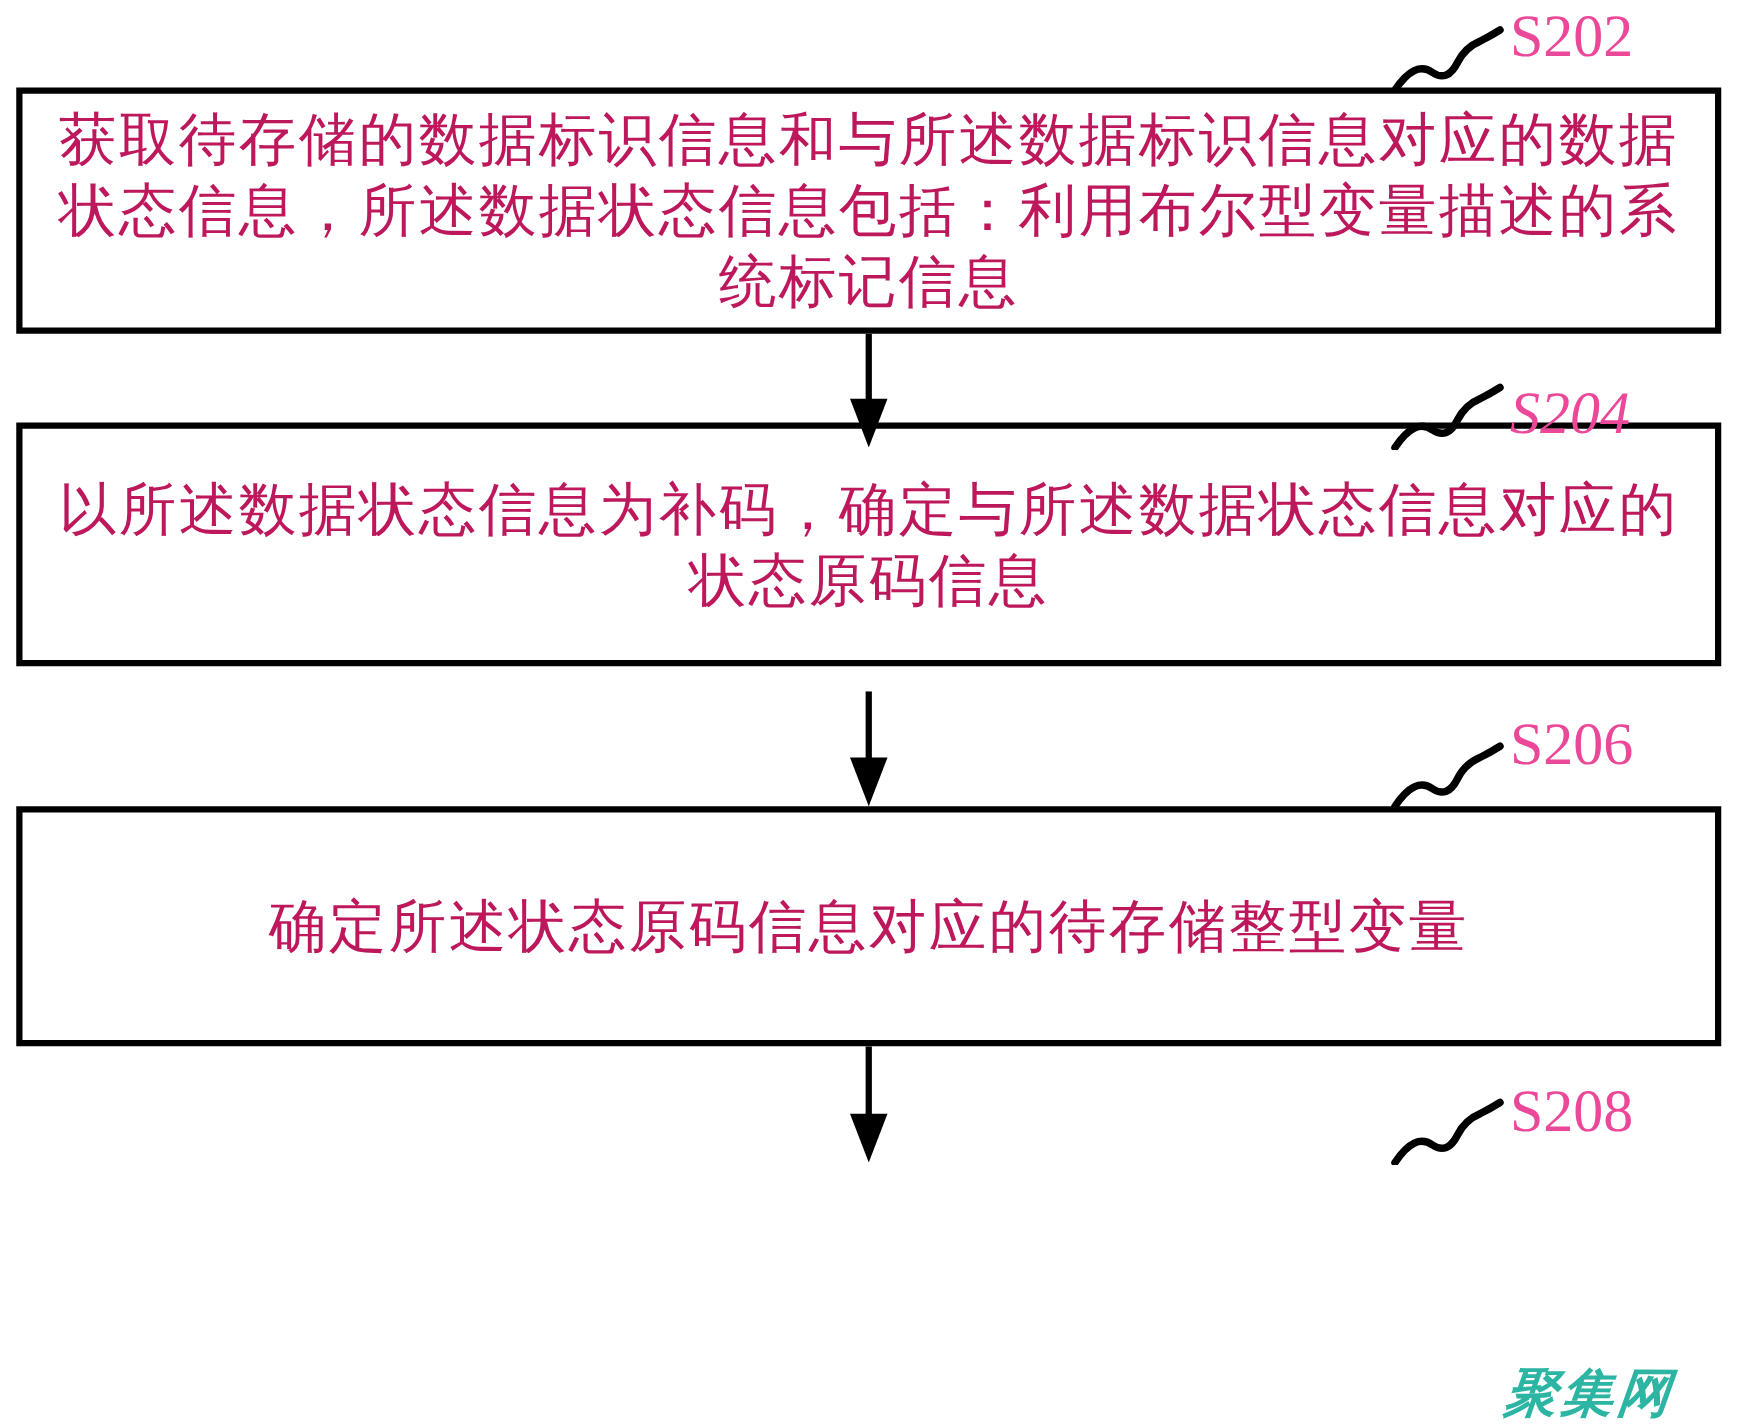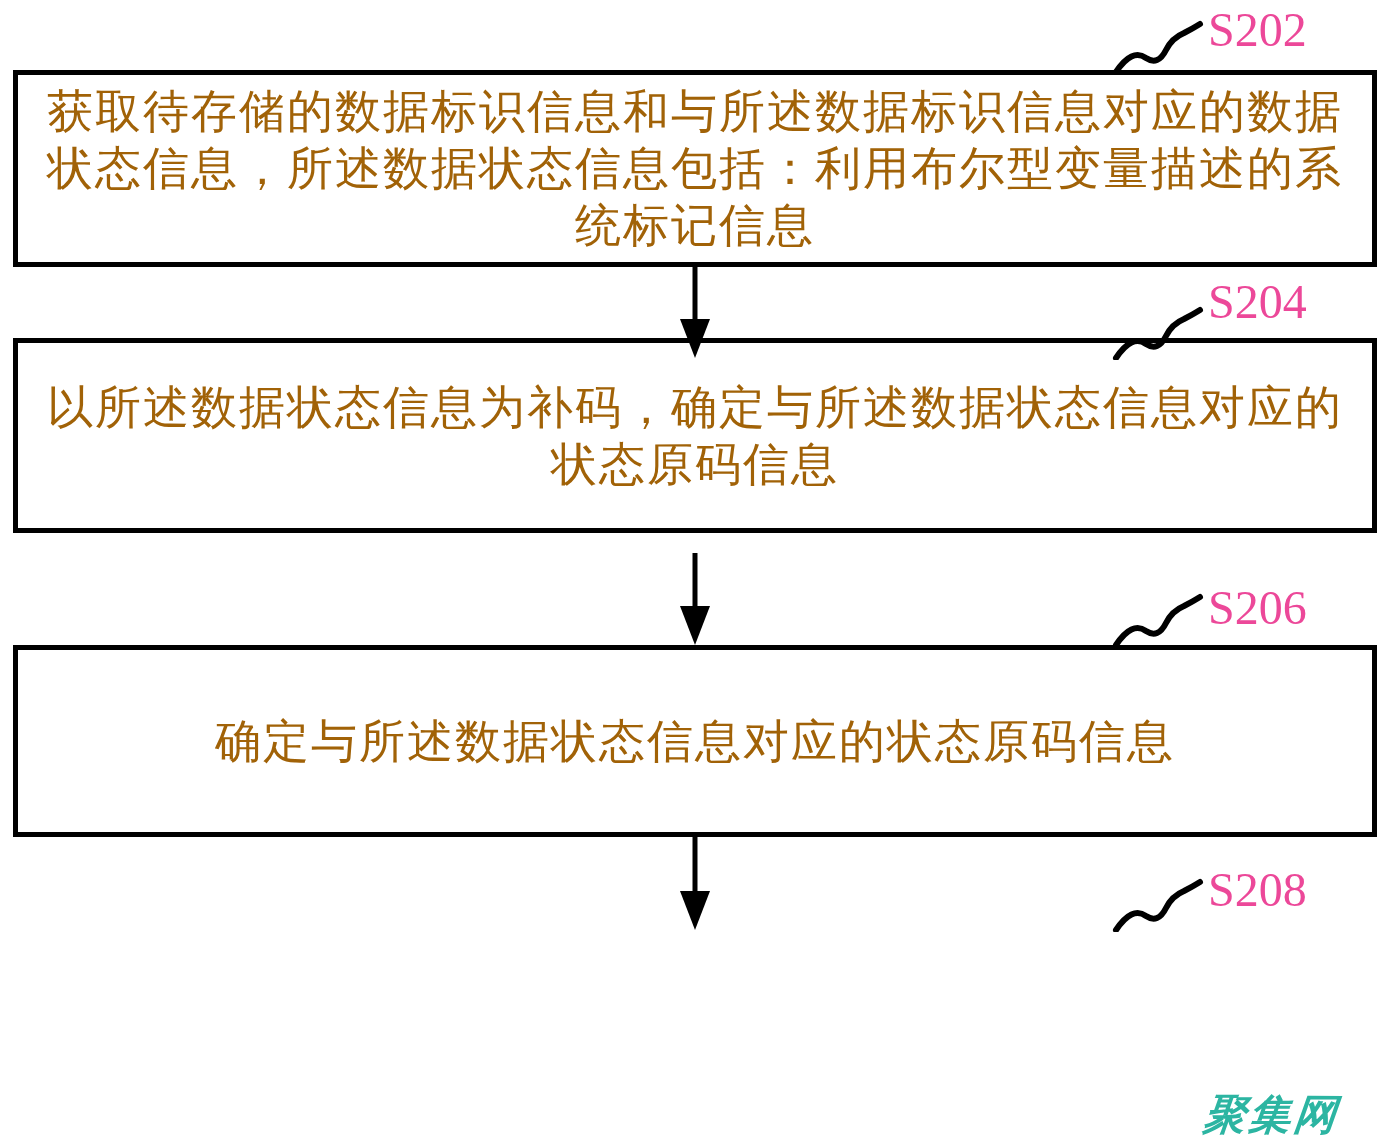--- a/index.html
+++ b/index.html
@@ -19,21 +19,21 @@
     border: 5px solid #000000;
     background: #ffffff;
     display: flex;
     align-items: center;
     justify-content: center;
   }
   .flow-box .box-text {
     margin: 0;
     padding: 0 26px;
     text-align: center;
-    color: #a16207;
+    color: #be185d;
     font-size: 46px;
     line-height: 57px;
     letter-spacing: 2px;
   }
   .box-1 { top: 70px;  height: 197px; }
   .box-2 { top: 338px; height: 195px; }
   .box-3 { top: 645px; height: 192px; }
   .box-4 { top: 930px; height: 197px; }
 
   .arrow {
@@ -58,22 +58,22 @@
   .step-id {
     position: absolute;
     left: 1208px;
     color: #ec4899;
     font-size: 48px;
     line-height: 48px;
     font-family: "Liberation Serif", "DejaVu Serif", serif;
     white-space: nowrap;
   }
   .step-id-1 { top: 6px;   }
-  .step-id-2 { top: 278px; }
-  .step-id-3 { top: 584px; }
+  .step-id-2 { top: 307px; font-style: italic; }
+  .step-id-3 { top: 572px; }
   .step-id-4 { top: 866px; }
 
   .watermark {
     position: absolute;
     left: 1204px;
     top: 1094px;
     font-size: 42px;
     line-height: 42px;
     font-weight: bold;
     font-style: italic;
@@ -91,21 +91,21 @@
 
   <div class="flow-box box-1">
     <p class="box-text">获取待存储的数据标识信息和与所述数据标识信息对应的数据状态信息，所述数据状态信息包括：利用布尔型变量描述的系统标记信息</p>
   </div>
 
   <div class="flow-box box-2">
     <p class="box-text">以所述数据状态信息为补码，确定与所述数据状态信息对应的状态原码信息</p>
   </div>
 
   <div class="flow-box box-3">
-    <p class="box-text">确定与所述数据状态信息对应的状态原码信息</p>
+    <p class="box-text">确定所述状态原码信息对应的待存储整型变量</p>
   </div>
 
 
   <svg class="arrow arrow-1" viewBox="0 0 40 91" xmlns="http://www.w3.org/2000/svg">
     <line x1="20" y1="0" x2="20" y2="58" stroke="#000" stroke-width="5"></line>
     <polygon points="5,52 35,52 20,91" fill="#000"></polygon>
   </svg>
 
   <svg class="arrow arrow-2" viewBox="0 0 40 92" xmlns="http://www.w3.org/2000/svg">
     <line x1="20" y1="0" x2="20" y2="59" stroke="#000" stroke-width="5"></line>

